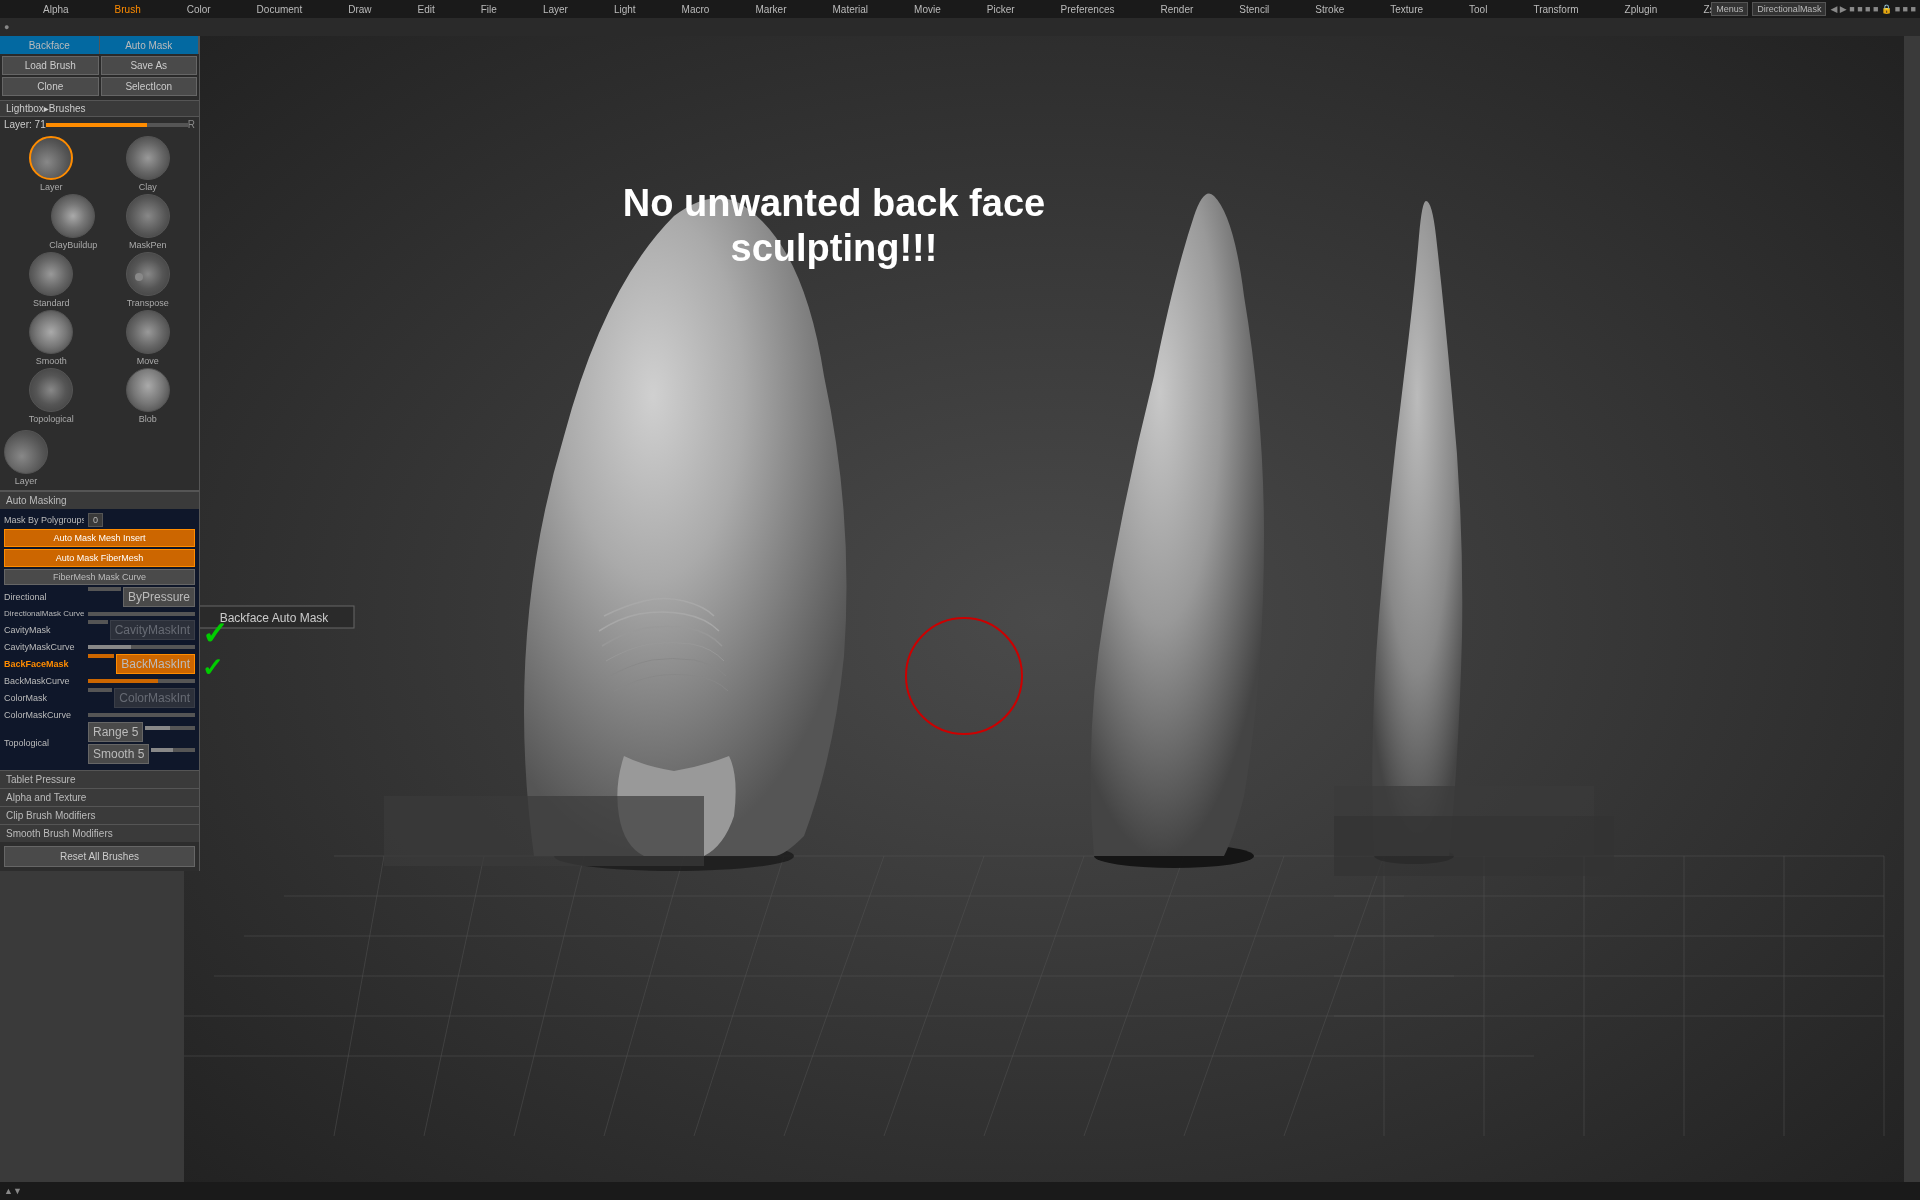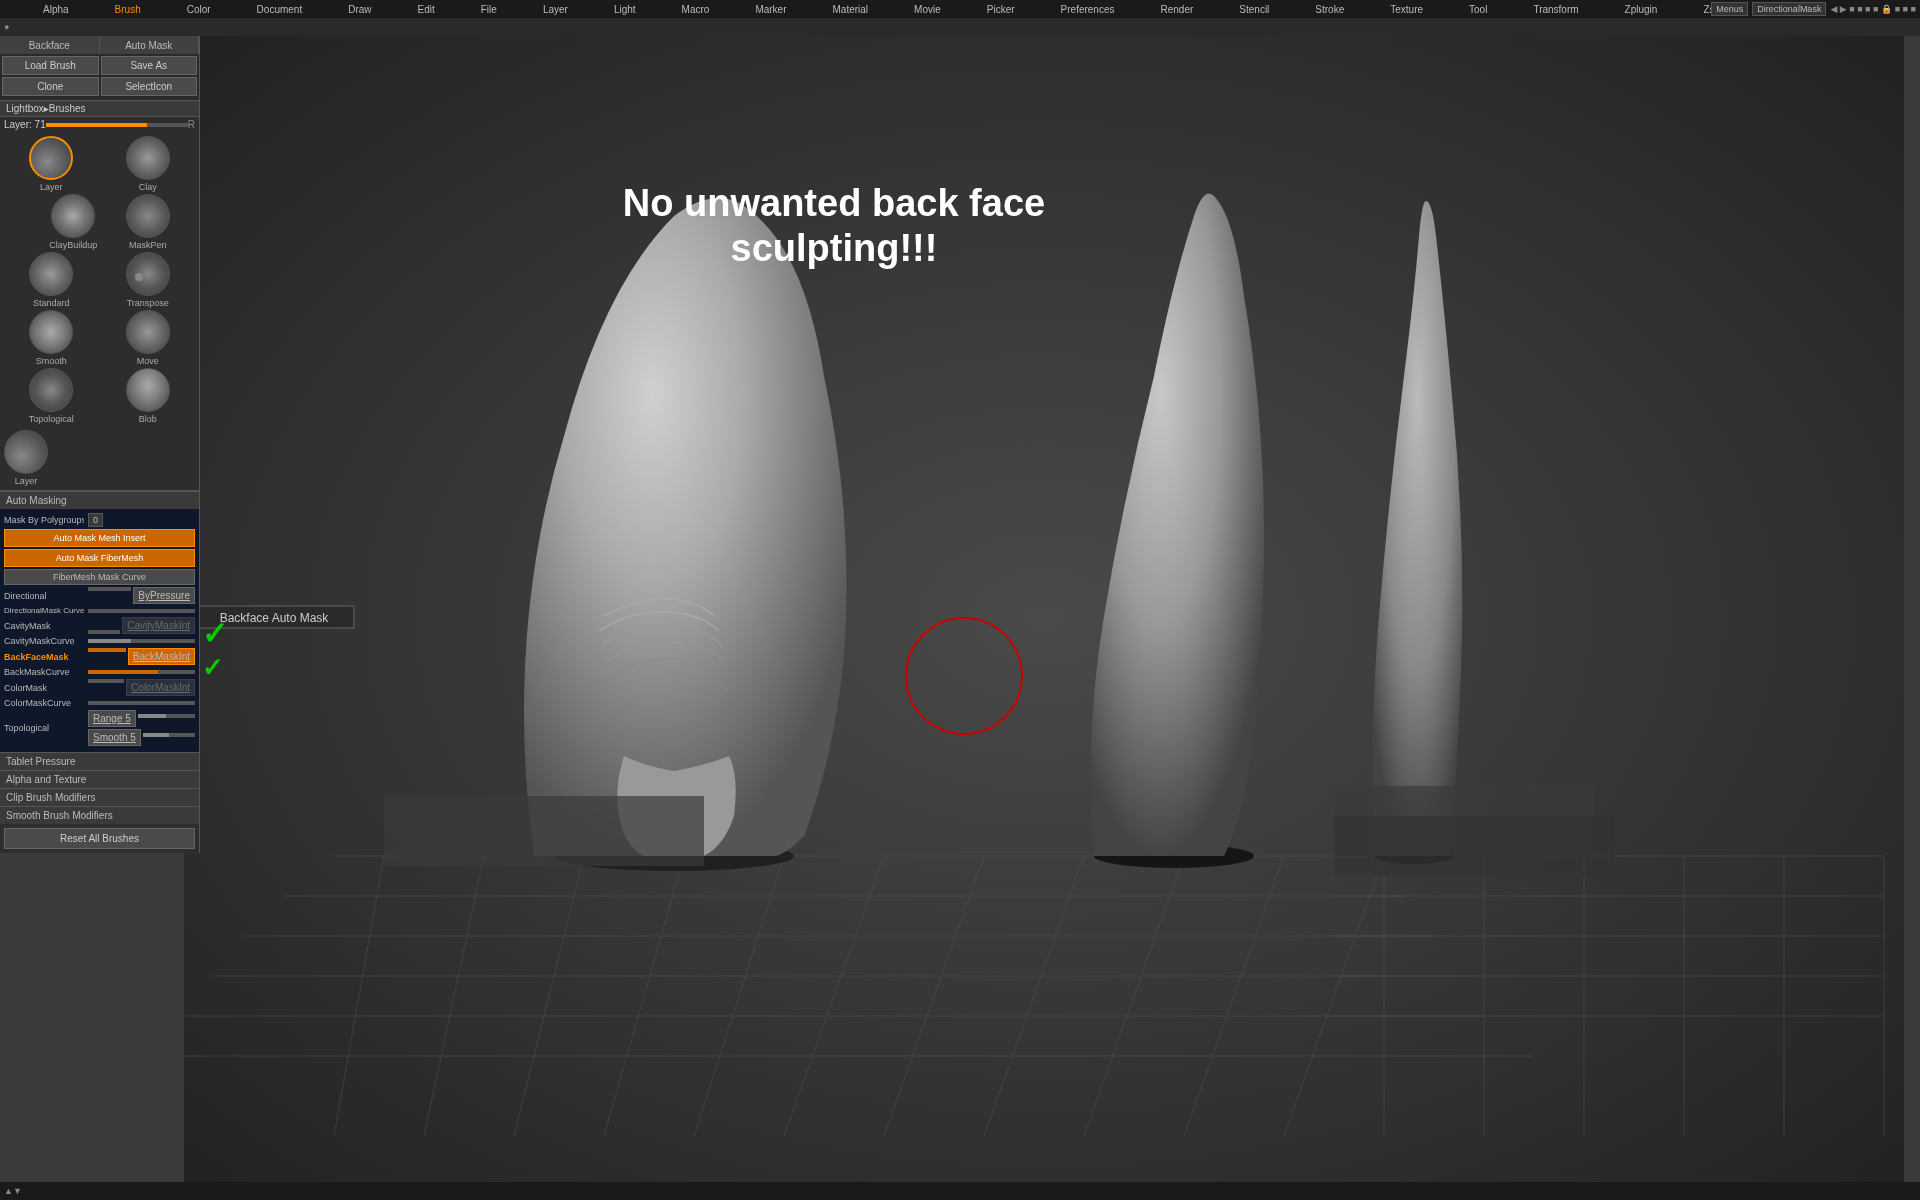--- a/index.html
+++ b/index.html
@@ -80,21 +80,21 @@
       width: 200px;
       background: #2d2d2d;
       border-right: 1px solid #555;
       z-index: 50;
     }
 
     
     #panel-tabs {
       display: flex;
       height: 18px;
-      background: #404040;
+      background: #0369a1;
     }
     .panel-tab {
       flex: 1;
       display: flex;
       align-items: center;
       justify-content: center;
       font-size: 10px;
       color: #bbb;
       cursor: pointer;
       border-right: 1px solid #555;
@@ -357,26 +357,25 @@
       overflow-y: auto;
       overflow-x: hidden;
     }
     #panel-scroll::-webkit-scrollbar { width: 6px; }
     #panel-scroll::-webkit-scrollbar-track { background: #2a2a2a; }
     #panel-scroll::-webkit-scrollbar-thumb { background: #555; }
 
     .small-btn {
       background: #4a4a4a;
       color: #bbb;
-      font-size: 10px;
+      font-size: 12px;
       padding: 2px 4px;
       cursor: pointer;
       border: 1px solid #666;
       white-space: nowrap;
-      text-decoration: underline;
     }
 
     .dimmed { opacity: 0.5; }
 
     
     .transpose-dot {
       width: 8px;
       height: 8px;
       border-radius: 50%;
       background: #888;
@@ -538,21 +537,21 @@
 
       <div class="slider-row">
         <div class="slider-label" style="font-size:8px;">DirectionalMask Curve</div>
         <div class="slider-track" style="flex:1;">
             <div class="slider-fill-gray" style="width:0%;"></div>
           </div>
       </div>
 
       <div class="slider-row">
         <div class="slider-label">CavityMask</div>
-        <div style="flex:1;display:flex;gap:2px;align-items:flex-end;">
+        <div style="flex:1;display:flex;gap:2px;">
           <div class="slider-track">
               <div class="slider-fill-gray" style="width:0%;"></div>
             </div>
           <div class="small-btn dimmed">CavityMaskInt</div>
         </div>
       </div>
 
       <div class="slider-row">
         <div class="slider-label">CavityMaskCurve</div>
         <div class="slider-track" style="flex:1;">

